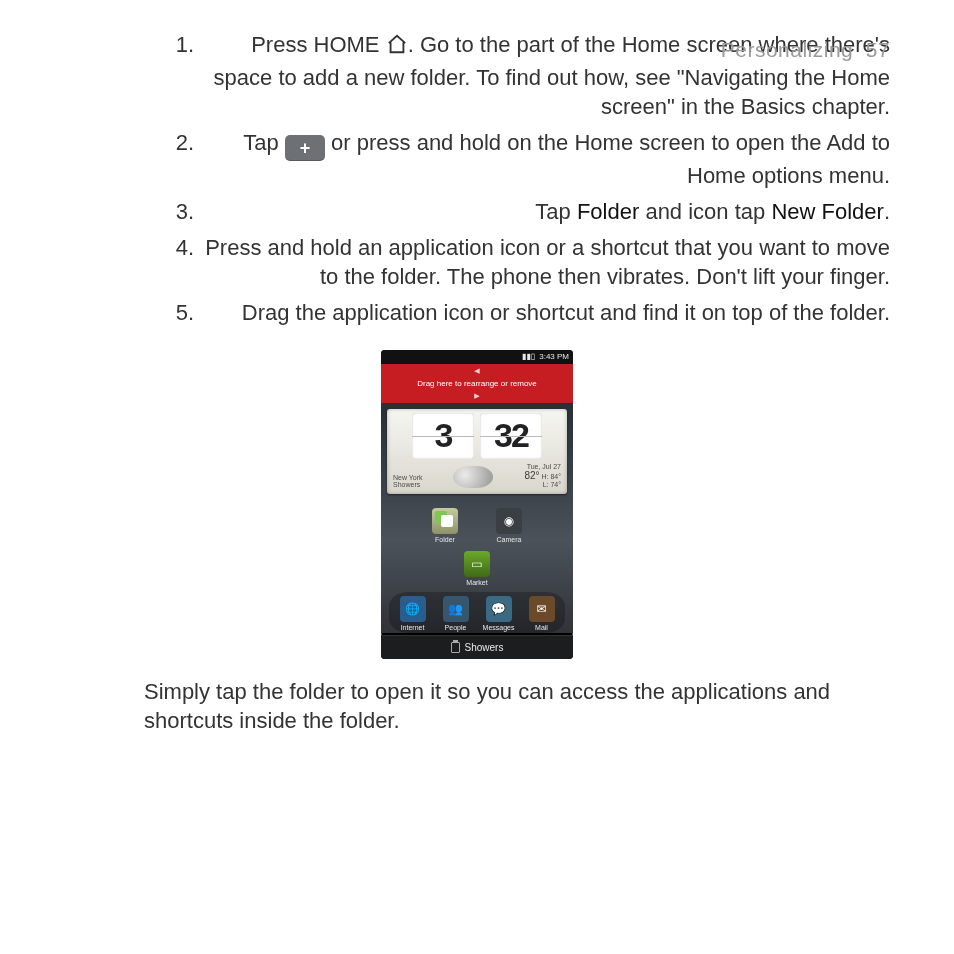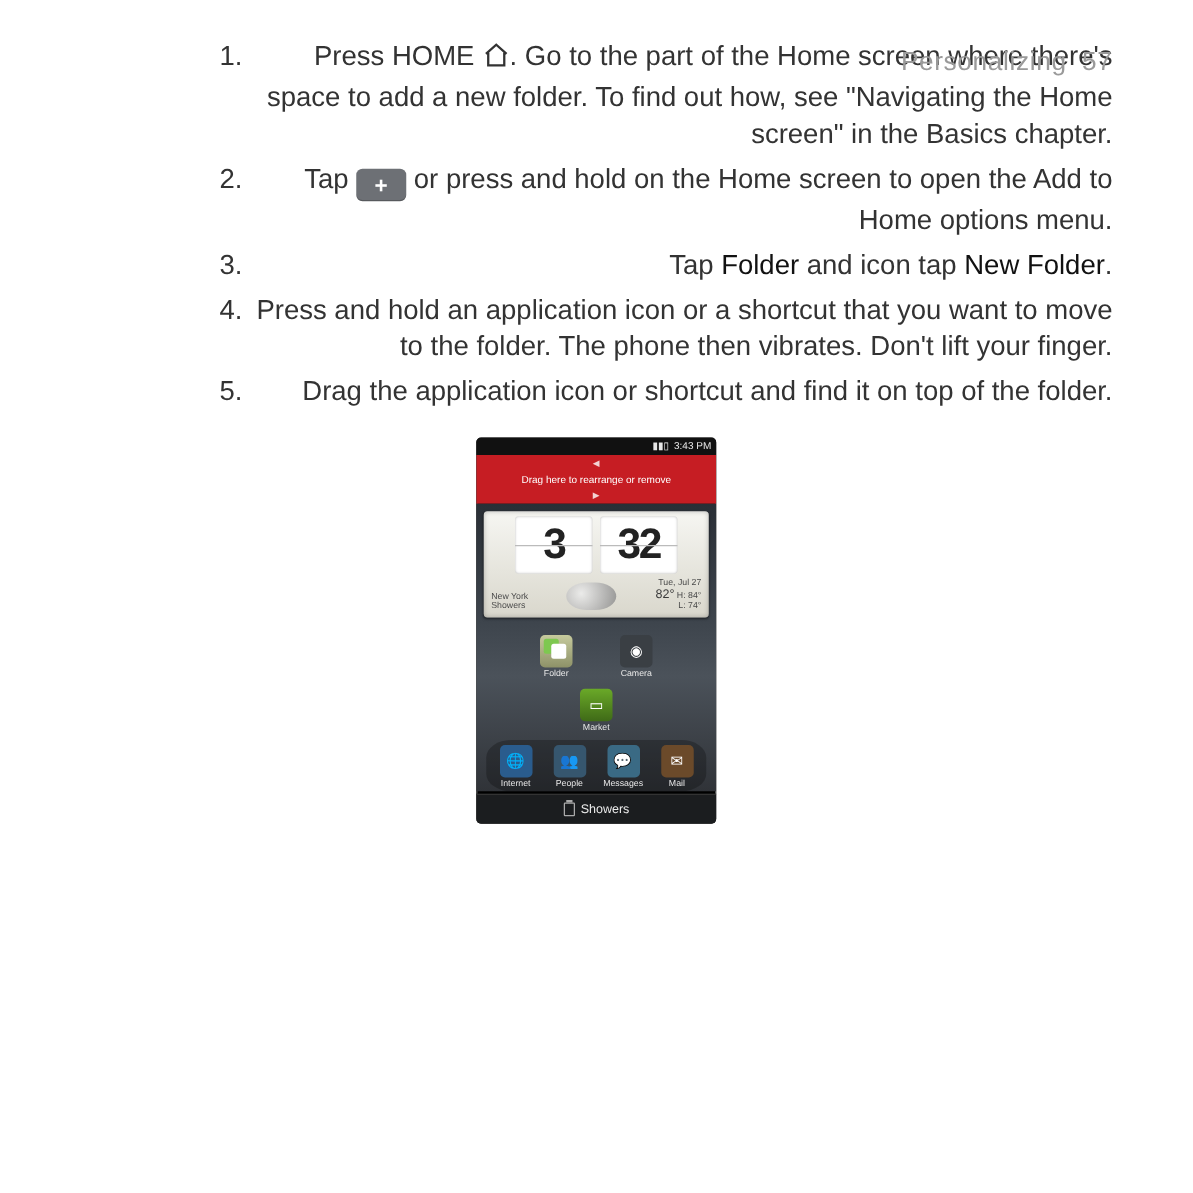--- a/index.html
+++ b/index.html
@@ -174,14 +174,15 @@
             </div>
         </div>
       </div>
       <div class="removebar">
         <span class="trash"></span>
         <span>Showers</span>
       </div>
     </div>
   </div>
 
+  <p class="closing">Simply tap the folder to open it so you can access the applications and shortcuts inside the folder.</p>
 
 </div>
 
 </body></html>

